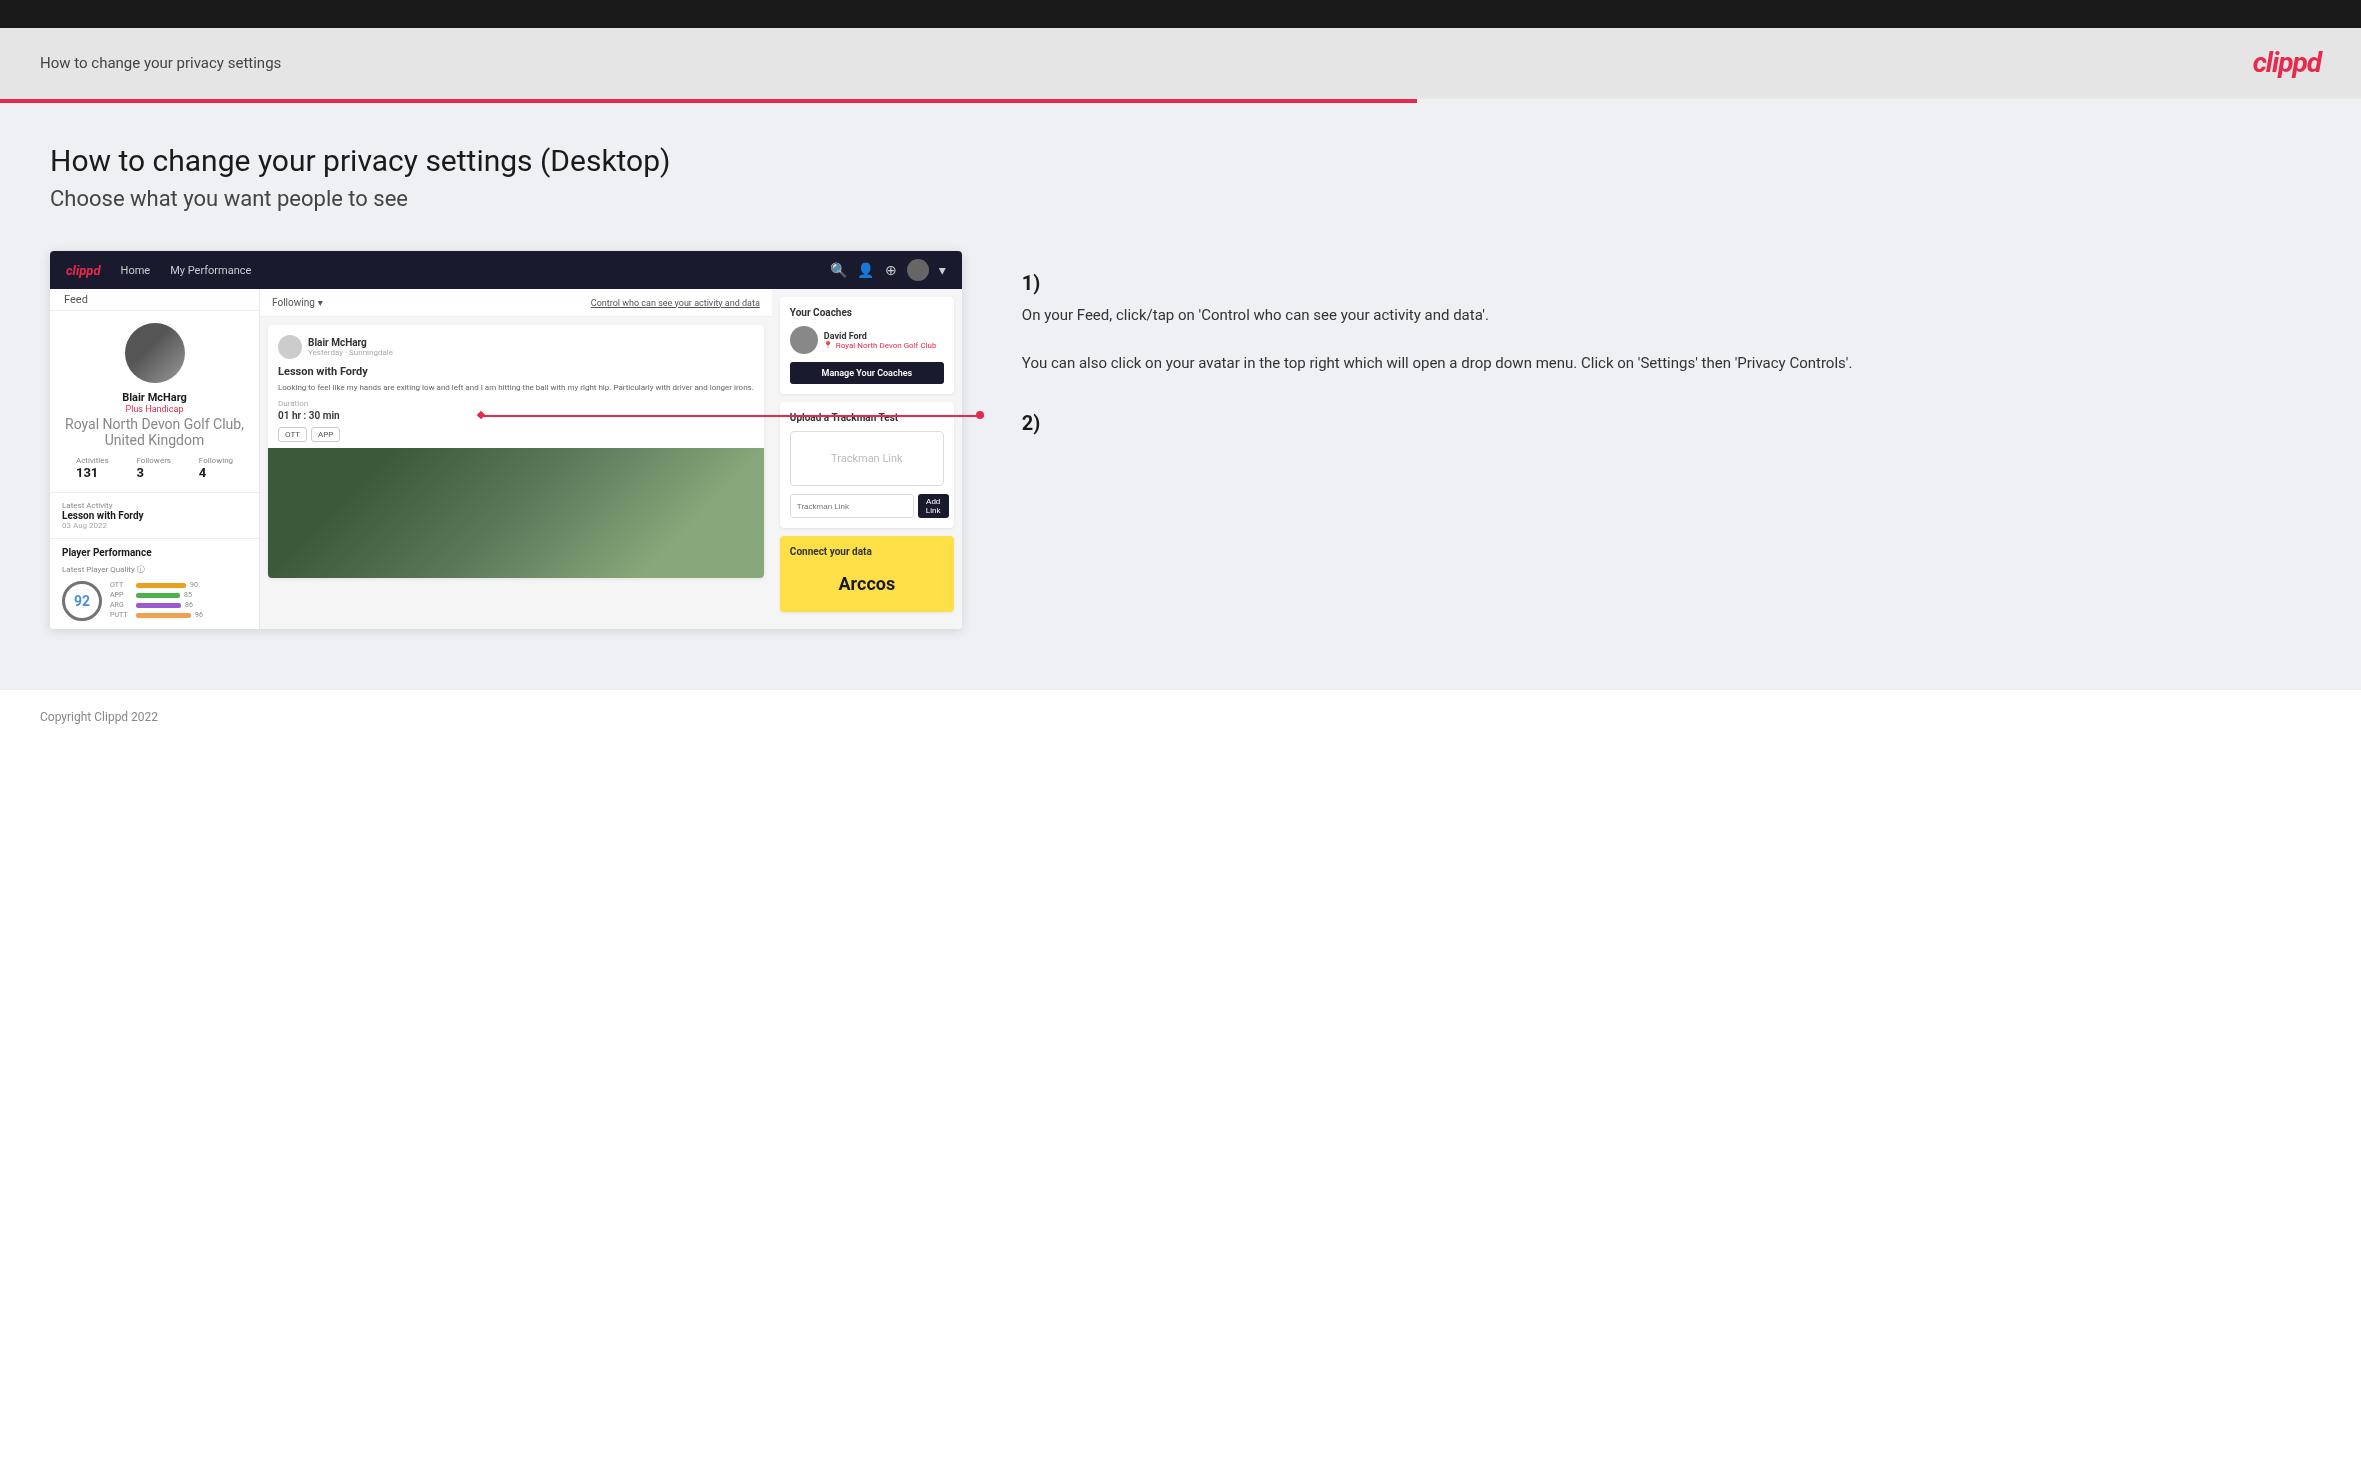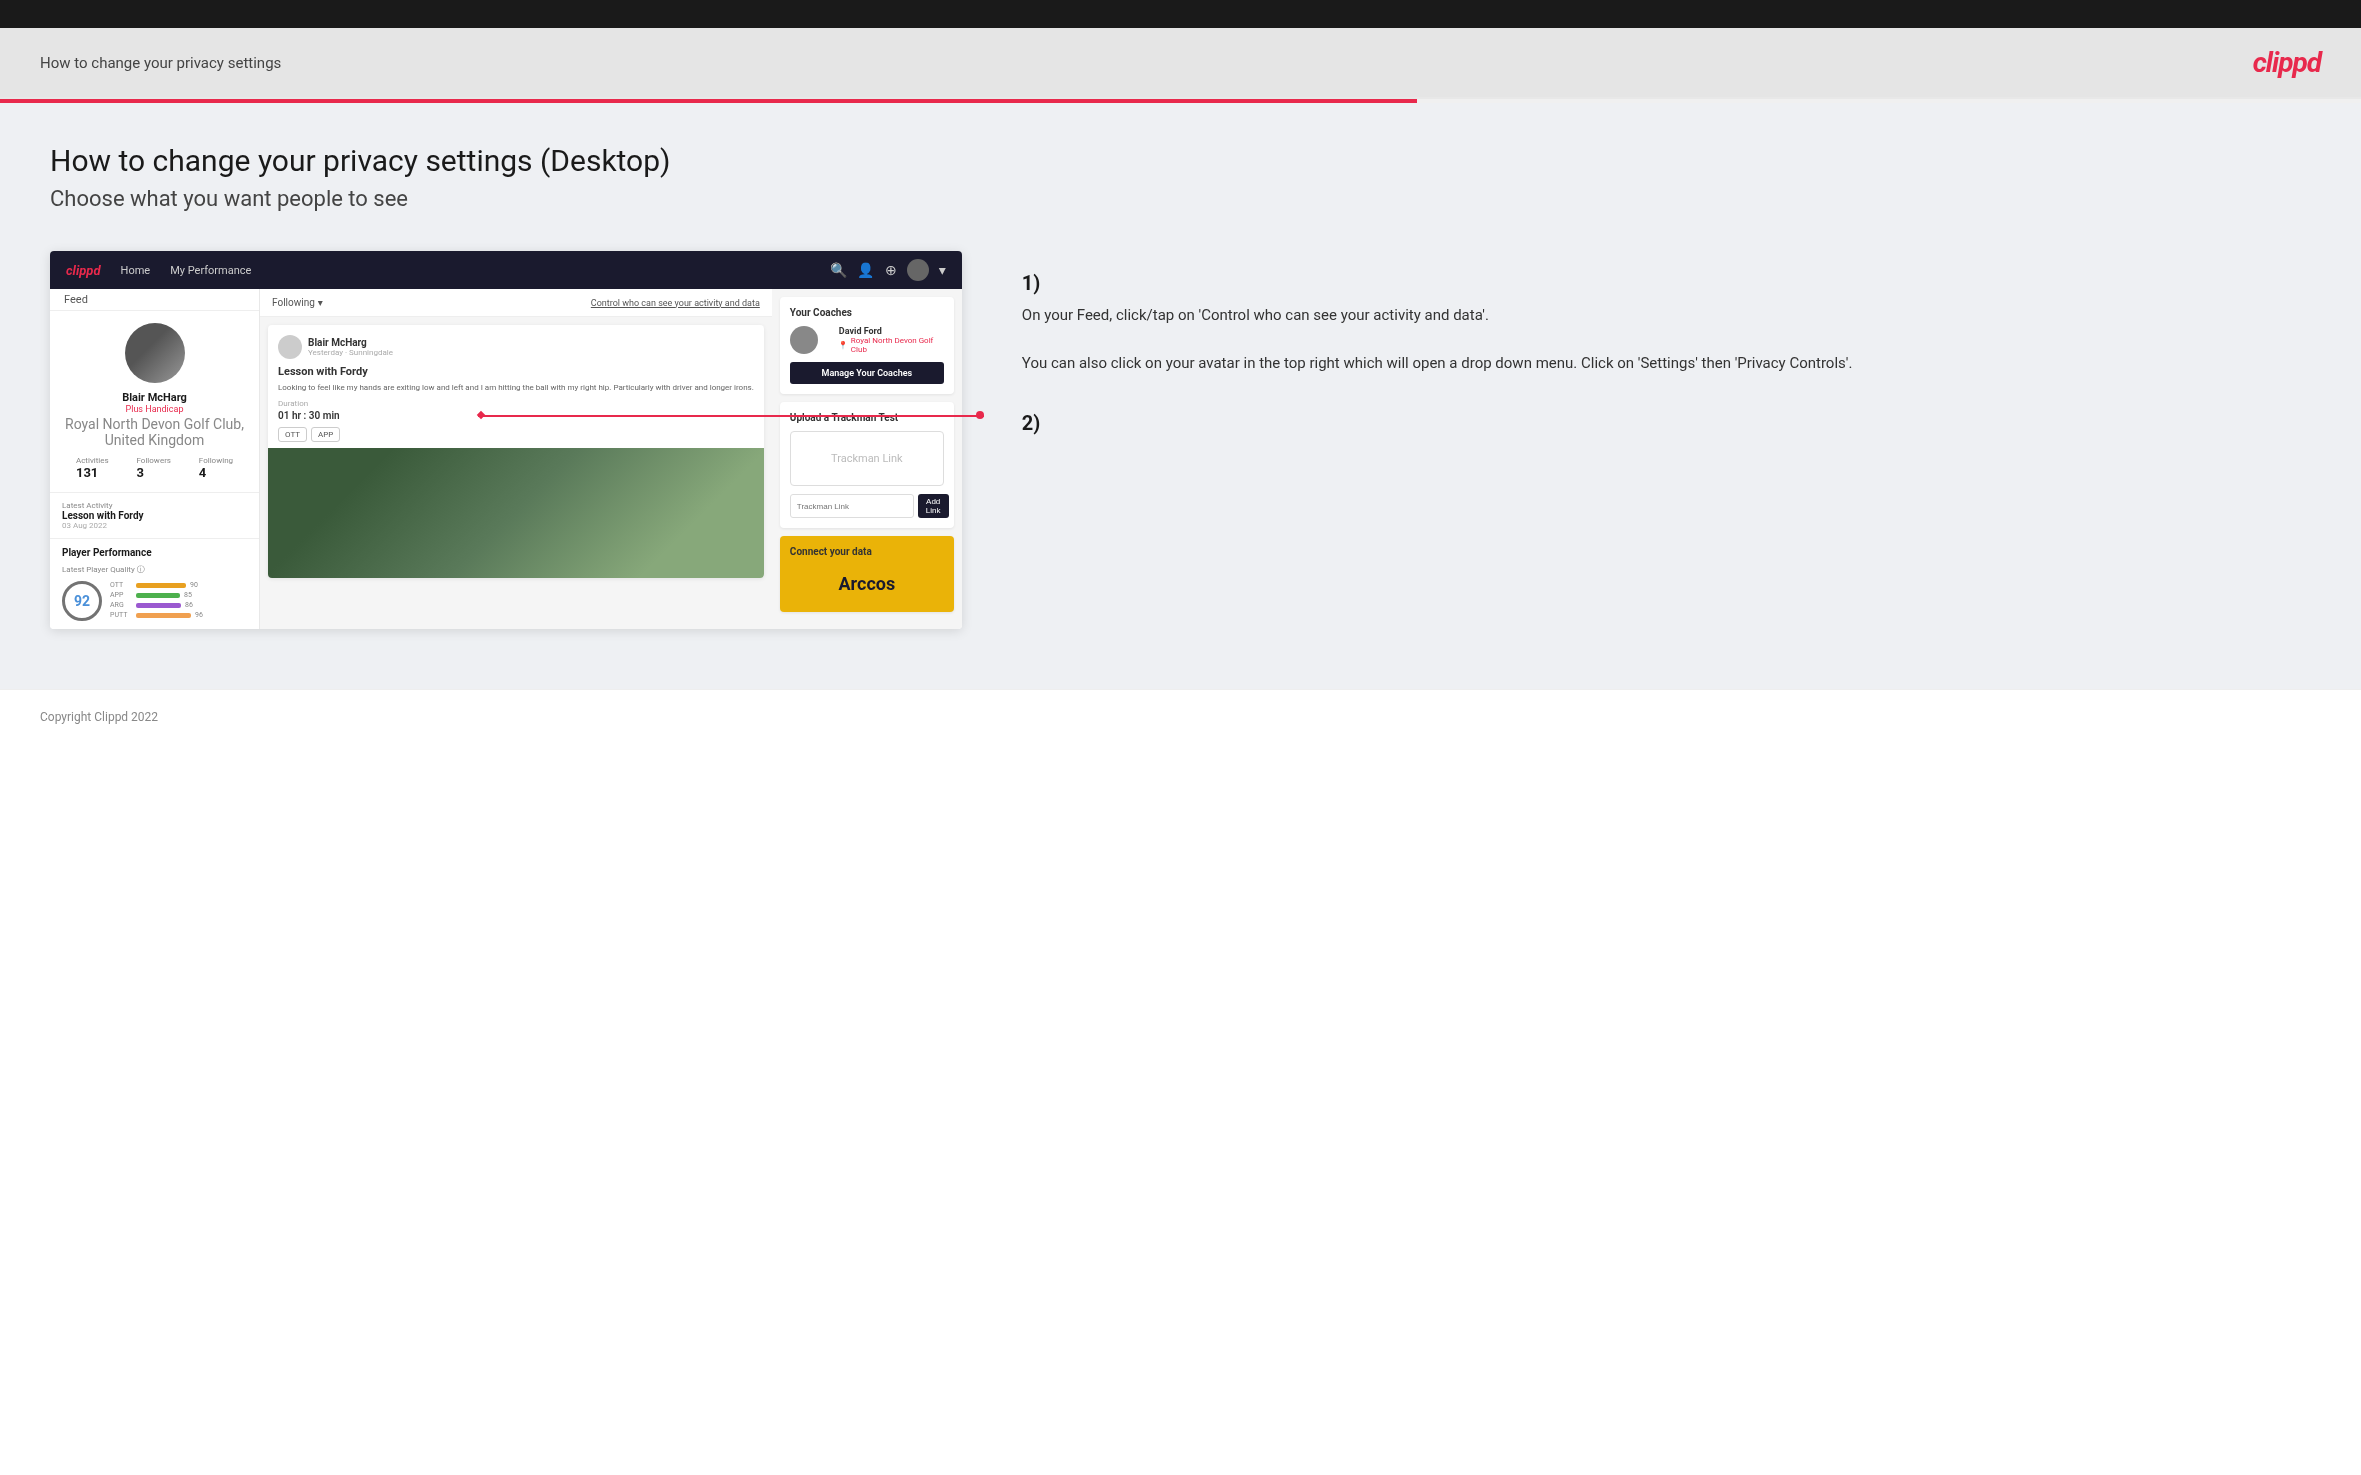--- a/index.html
+++ b/index.html
@@ -163,42 +163,42 @@
     
     .app-right {
       width: 190px;
       flex-shrink: 0;
       background: #f5f5f5;
       padding: 8px;
     }
 
     .coaches-card { background: #fff; border-radius: 4px; padding: 10px; margin-bottom: 8px; box-shadow: 0 1px 3px rgba(0,0,0,0.08); }
     .coaches-title { font-size: 10px; font-weight: 700; margin-bottom: 8px; }
-    .coach-row { display: flex; align-items: center; gap: 21px; margin-bottom: 8px; }
+    .coach-row { display: flex; align-items: center; gap: 6px; margin-bottom: 8px; }
     .coach-av { width: 28px; height: 28px; border-radius: 50%; background: #888; flex-shrink: 0; }
     .coach-name { font-size: 9px; font-weight: 700; }
     .coach-club { font-size: 8px; color: #e8294c; display: flex; align-items: center; gap: 2px; }
     .manage-btn {
       width: 100%; padding: 6px; background: #1a1a2e; color: #fff;
       border: none; border-radius: 3px; font-size: 9px; font-weight: 600; cursor: pointer; text-align: center;
     }
 
     .upload-card { background: #fff; border-radius: 4px; padding: 10px; margin-bottom: 8px; box-shadow: 0 1px 3px rgba(0,0,0,0.08); }
     .upload-title { font-size: 10px; font-weight: 700; margin-bottom: 8px; }
     .trackman-placeholder {
       border: 1px solid #ddd; border-radius: 4px; padding: 20px 10px;
       text-align: center; color: #bbb; font-size: 11px; margin-bottom: 8px;
     }
     .link-input-row { display: flex; gap: 4px; }
     .link-input { flex: 1; border: 1px solid #ddd; border-radius: 3px; padding: 3px 6px; font-size: 8px; color: #aaa; }
     .add-link-btn {
       background: #1a1a2e; color: #fff; border: none; border-radius: 3px; padding: 3px 8px; font-size: 8px; cursor: pointer;
     }
 
-    .connect-card { background: #eab308; border-radius: 4px; padding: 10px; box-shadow: 0 1px 3px rgba(0,0,0,0.08); }
+    .connect-card { background: #fde047; border-radius: 4px; padding: 10px; box-shadow: 0 1px 3px rgba(0,0,0,0.08); }
     .connect-title { font-size: 10px; font-weight: 700; margin-bottom: 8px; }
     .arccos-logo { font-size: 18px; font-weight: 700; color: #1a1a2e; text-align: center; padding: 8px; }
     .screenshot-wrapper {
       position: relative;
     }
 
     
     .instructions {
       flex: 1;
       padding: 20px 0 0 20px;

